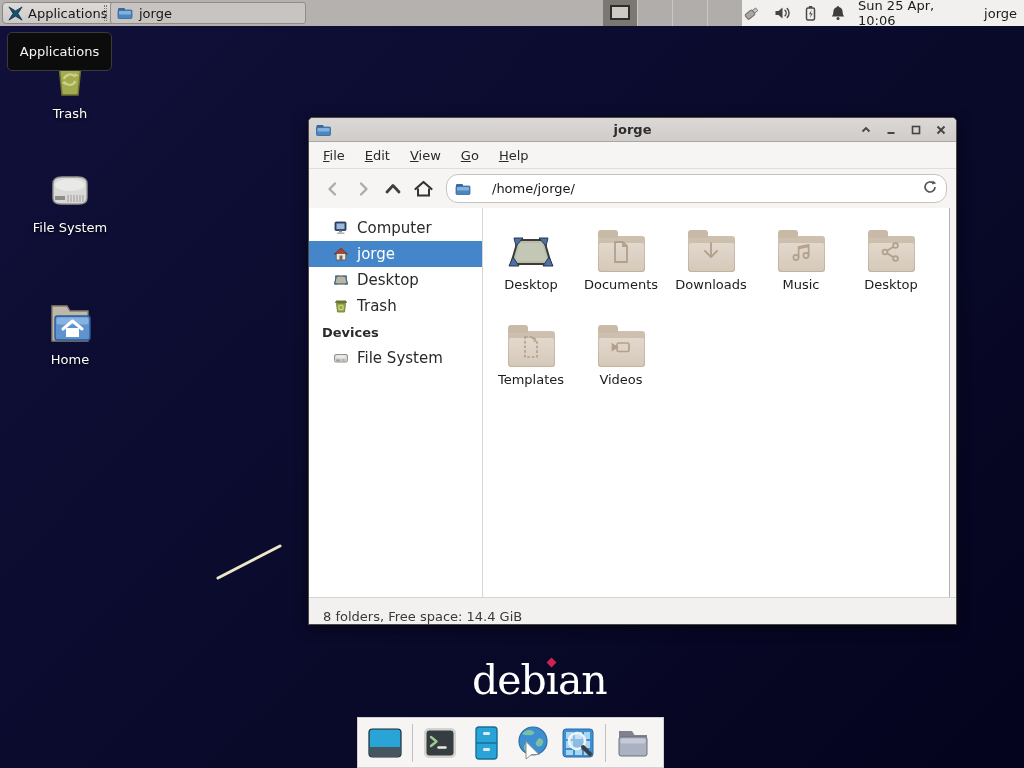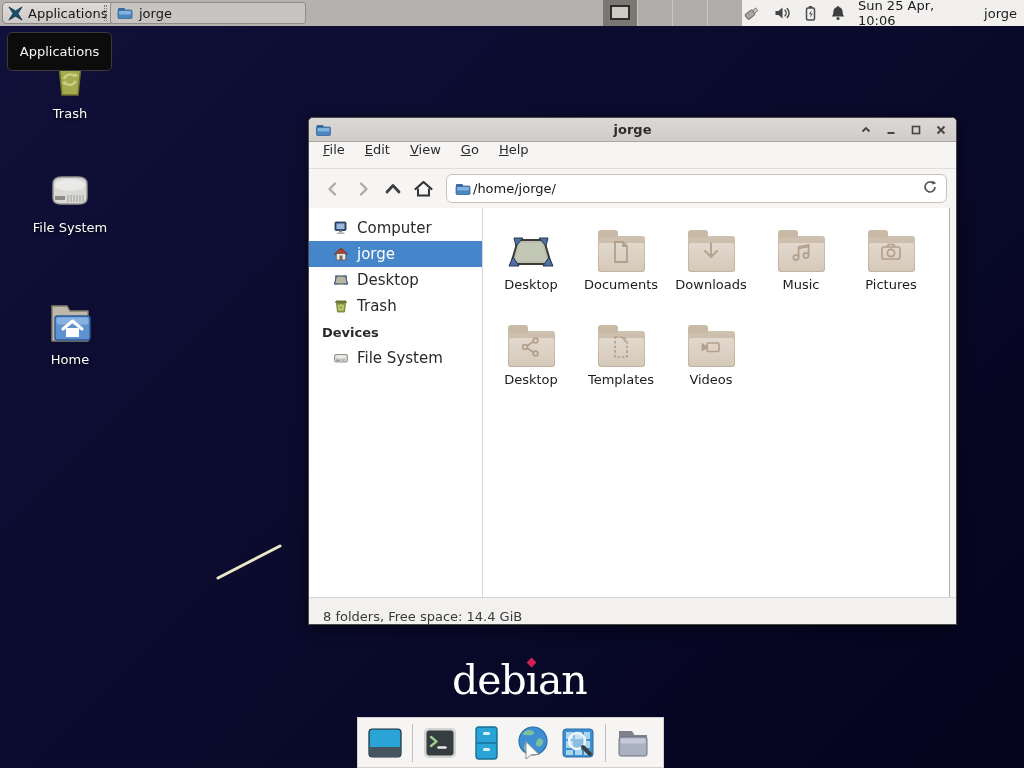--- a/index.html
+++ b/index.html
@@ -35,46 +35,46 @@
     color:#f4f4f4; font-size:13px; z-index:50; }
 
   
   .desk-icon { position:absolute; width:90px; display:flex; flex-direction:column; align-items:center; z-index:10; }
   .desk-label { margin-top:6px; font-size:13px; color:#fff; text-shadow:0 1px 3px rgba(0,0,0,.9); }
 
   
   .artifact { position:absolute; left:205px; top:538px; z-index:5; }
 
   
-  .debian { position:absolute; left:452px; top:656px; font-family:"DejaVu Serif","Liberation Serif",serif;
+  .debian { position:absolute; left:472px; top:656px; font-family:"DejaVu Serif","Liberation Serif",serif;
     font-size:41px; color:#ffffff; letter-spacing:-1px; z-index:4; }
   .deb-i { position:relative; display:inline-block; }
   .deb-dot { position:absolute; left:50%; top:3px; width:7px; height:7px; margin-left:-4px;
     background:#ce2253; transform:rotate(45deg); }
 
   
   .window { position:absolute; left:308px; top:117px; width:649px; height:508px;
     border:1px solid #4c4946; border-radius:5px 5px 0 0; background:#f6f5f4;
     box-shadow:0 3px 14px rgba(0,0,0,.55); display:flex; flex-direction:column; z-index:20; }
   .titlebar { height:24px; background:linear-gradient(#dbd8d5,#cfccc9); border-bottom:1px solid #aaa7a4;
     border-radius:4px 4px 0 0; position:relative; display:flex; align-items:center; flex:0 0 24px; }
   .titlebar .win-icon { margin-left:6px; z-index:2; }
   .title-text { position:absolute; left:0; right:0; text-align:center; font-size:13px; font-weight:bold; color:#2c2c2c; }
   .win-buttons { position:absolute; right:9px; top:0; height:24px; display:flex; align-items:center; gap:12px; }
   .win-btn { width:13px; height:13px; display:flex; align-items:center; justify-content:center; }
 
   .menubar { height:27px; flex:0 0 27px; background:#f6f5f4; border-bottom:1px solid #e0dedc;
-    display:flex; align-items:flex-start; padding-left:14px; gap:20px; }
+    display:flex; align-items:center; padding-left:14px; gap:20px; }
   .menu-item { display:inline-block; font-size:13px; color:#2a2a2a; }
   .menu-item::first-letter { text-decoration:underline; }
 
   .fm-toolbar { height:39px; flex:0 0 39px; background:#f6f5f4; display:flex; align-items:center; padding:0 9px; }
   .nav-btn { width:30px; height:28px; display:flex; align-items:center; justify-content:center; border-radius:3px; }
   .path-entry { flex:1; height:29px; margin-left:8px; background:#fff; border:1px solid #c8c2bd;
-    border-radius:6px; display:flex; align-items:center; padding:0 8px; gap:2px; }
+    border-radius:12px; display:flex; align-items:center; padding:0 8px; gap:21px; }
   .path-text { flex:1; font-size:13px; color:#161616; }
 
   .fm-content { flex:1; display:flex; min-height:0; }
   .sidebar { width:174px; background:#ffffff; border-right:1px solid #d8d6d4; padding-top:7px; }
   .side-header { height:26px; display:flex; align-items:center; padding-left:13px;
     font-size:13px; font-weight:bold; color:#2a2a2a; }
   .side-item { height:26px; display:flex; align-items:center; gap:8px; padding-left:24px;
     font-size:15px; color:#2a2a2a; }
   .side-item.selected { background:#4486c9; color:#ffffff; }
 
@@ -401,32 +401,20 @@
               <circle cx="7" cy="17.5" r="2.6"></circle>
                   <circle cx="17" cy="15.5" r="2.6"></circle>
               <path d="M9.6 17.5 V7 L19.6 5 V15.5"></path>
                   <path d="M9.6 8.5 L19.6 6.5"></path>
             </svg>
           </div>
             </div>
           <div class="file-label">Music</div>
         </div>
 
-        <div class="file-item">
-          <div class="icon48">
-              <div class="folder">
-            <svg width="24" height="24" viewBox="0 0 24 24" fill="none" stroke="#b2a08c" stroke-width="1.7">
-              <rect x="3" y="7" width="18" height="12" rx="2"></rect>
-              <path d="M8 7 l1.5 -2.5 h5 L16 7"></path>
-              <circle cx="12" cy="13" r="3.6"></circle>
-            </svg>
-          </div>
-            </div>
-          <div class="file-label">Pictures</div>
-        </div>
 
         <div class="file-item">
           <div class="icon48">
               <div class="folder">
             <svg width="24" height="24" viewBox="0 0 24 24" fill="none" stroke="#b2a08c" stroke-width="1.7">
               <circle cx="6" cy="12" r="2.4"></circle>
                   <circle cx="16.5" cy="5.5" r="2.4"></circle>
                   <circle cx="16.5" cy="18.5" r="2.4"></circle>
               <path d="M8.2 10.8 L14.3 6.7 M8.2 13.2 L14.3 17.3"></path>
             </svg>

